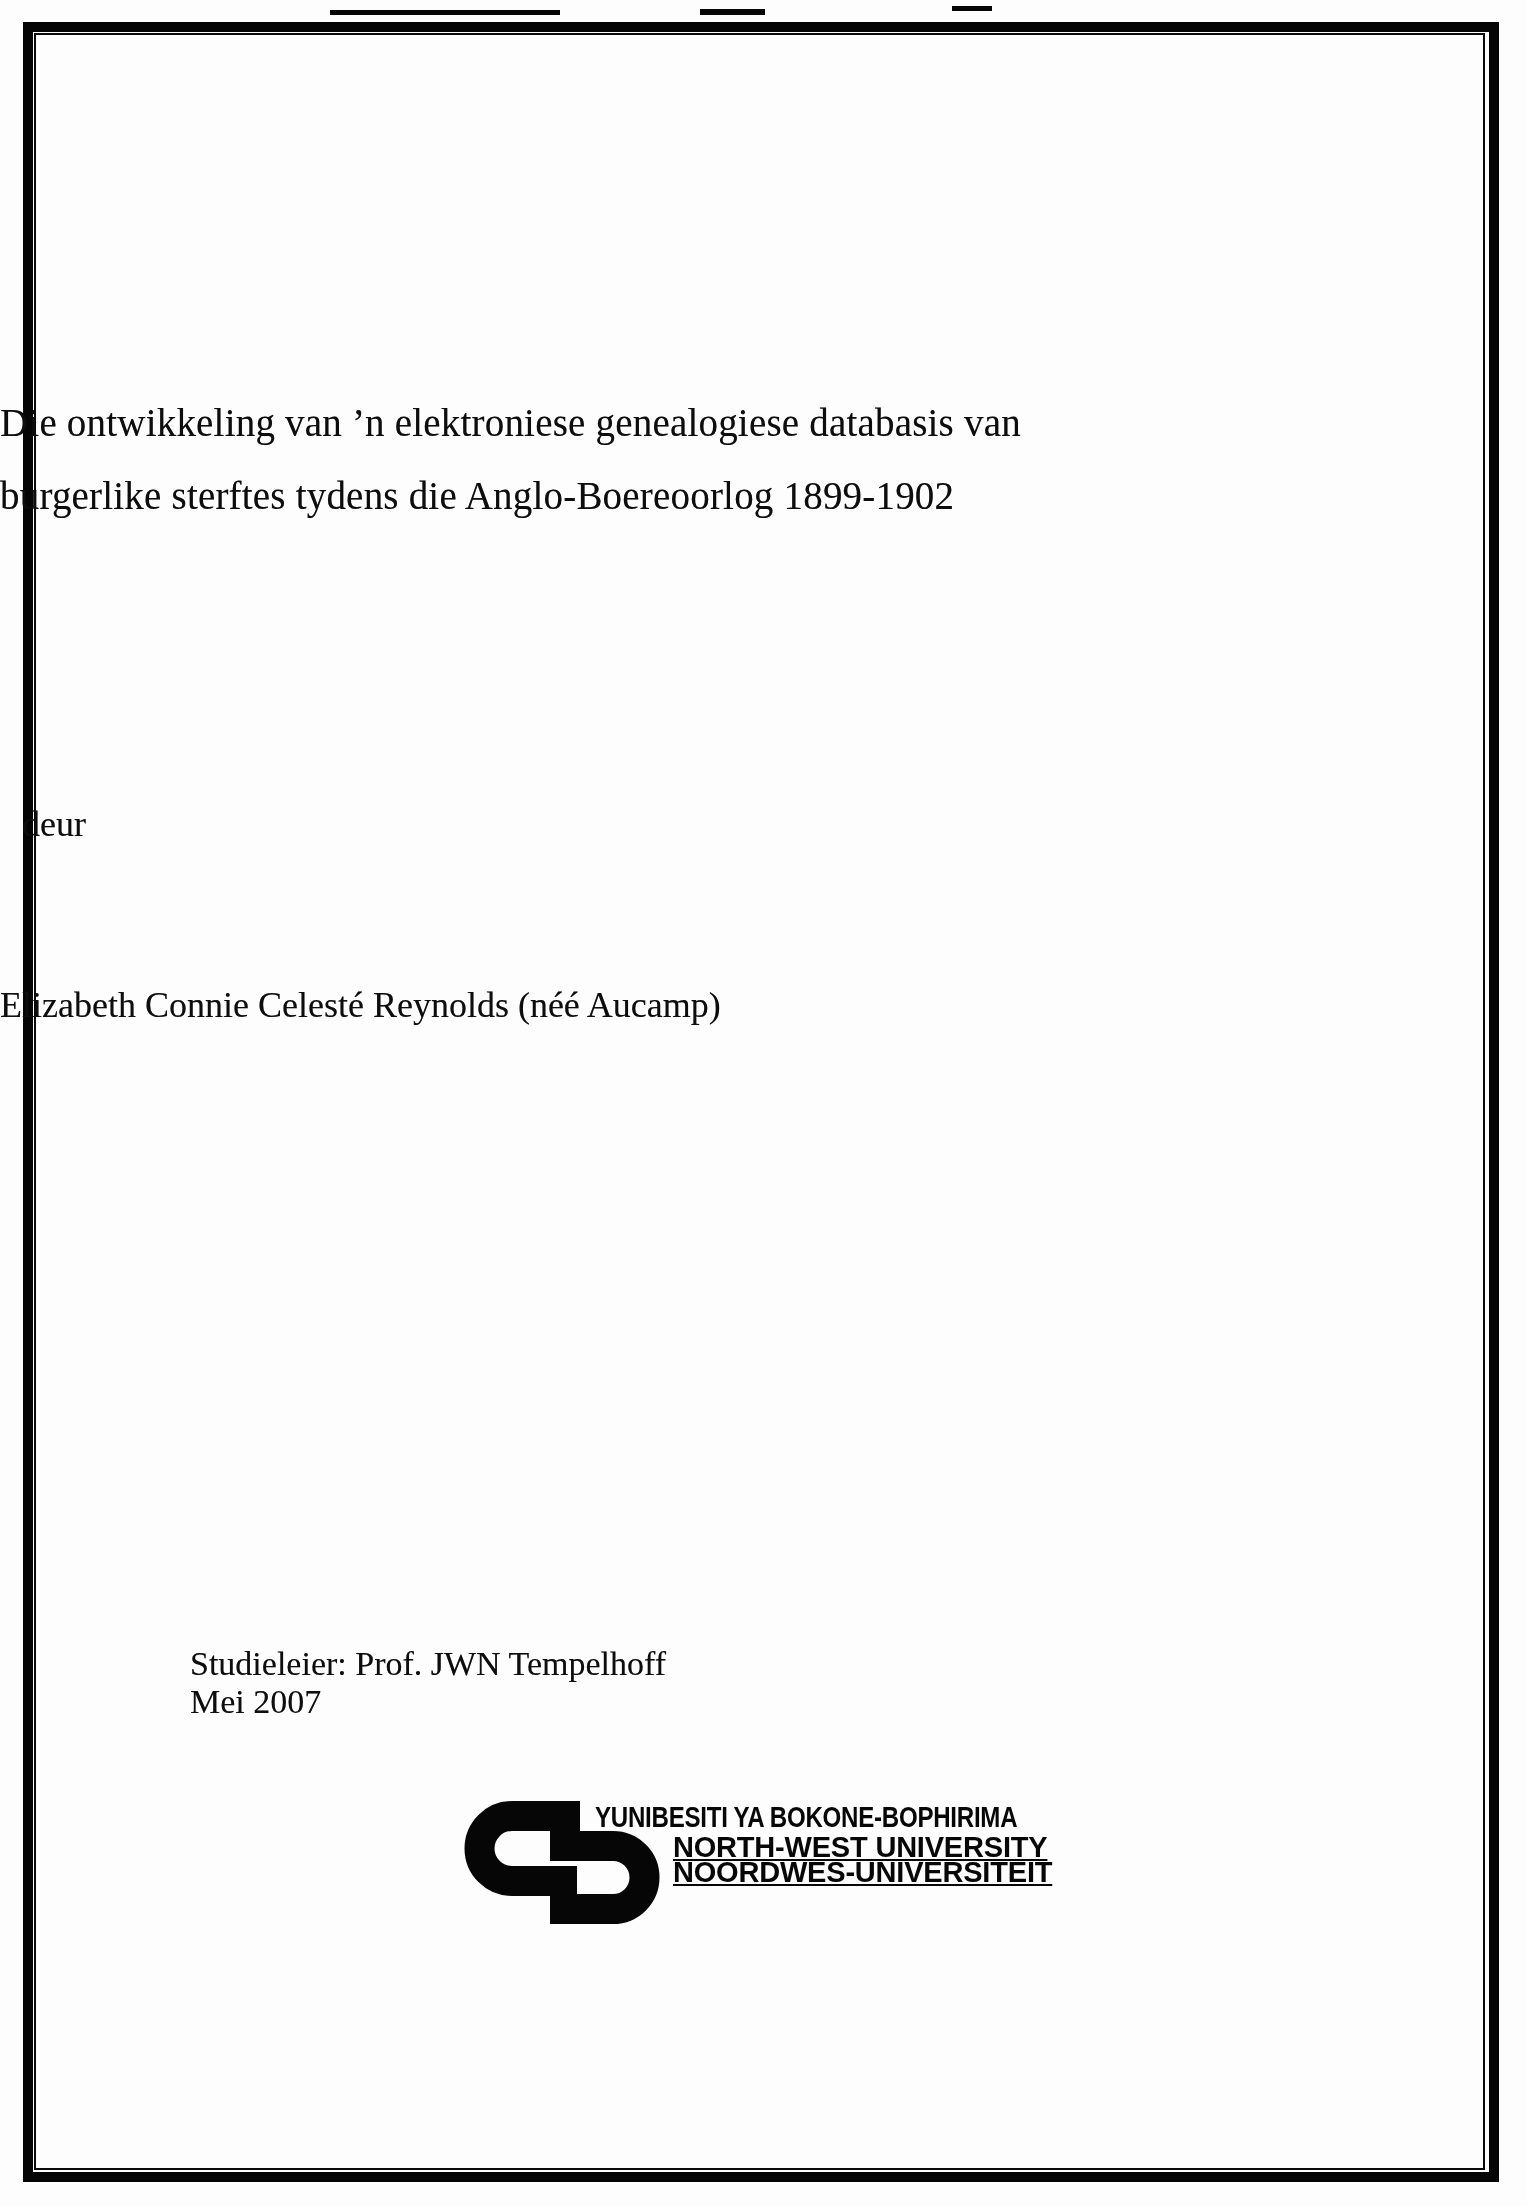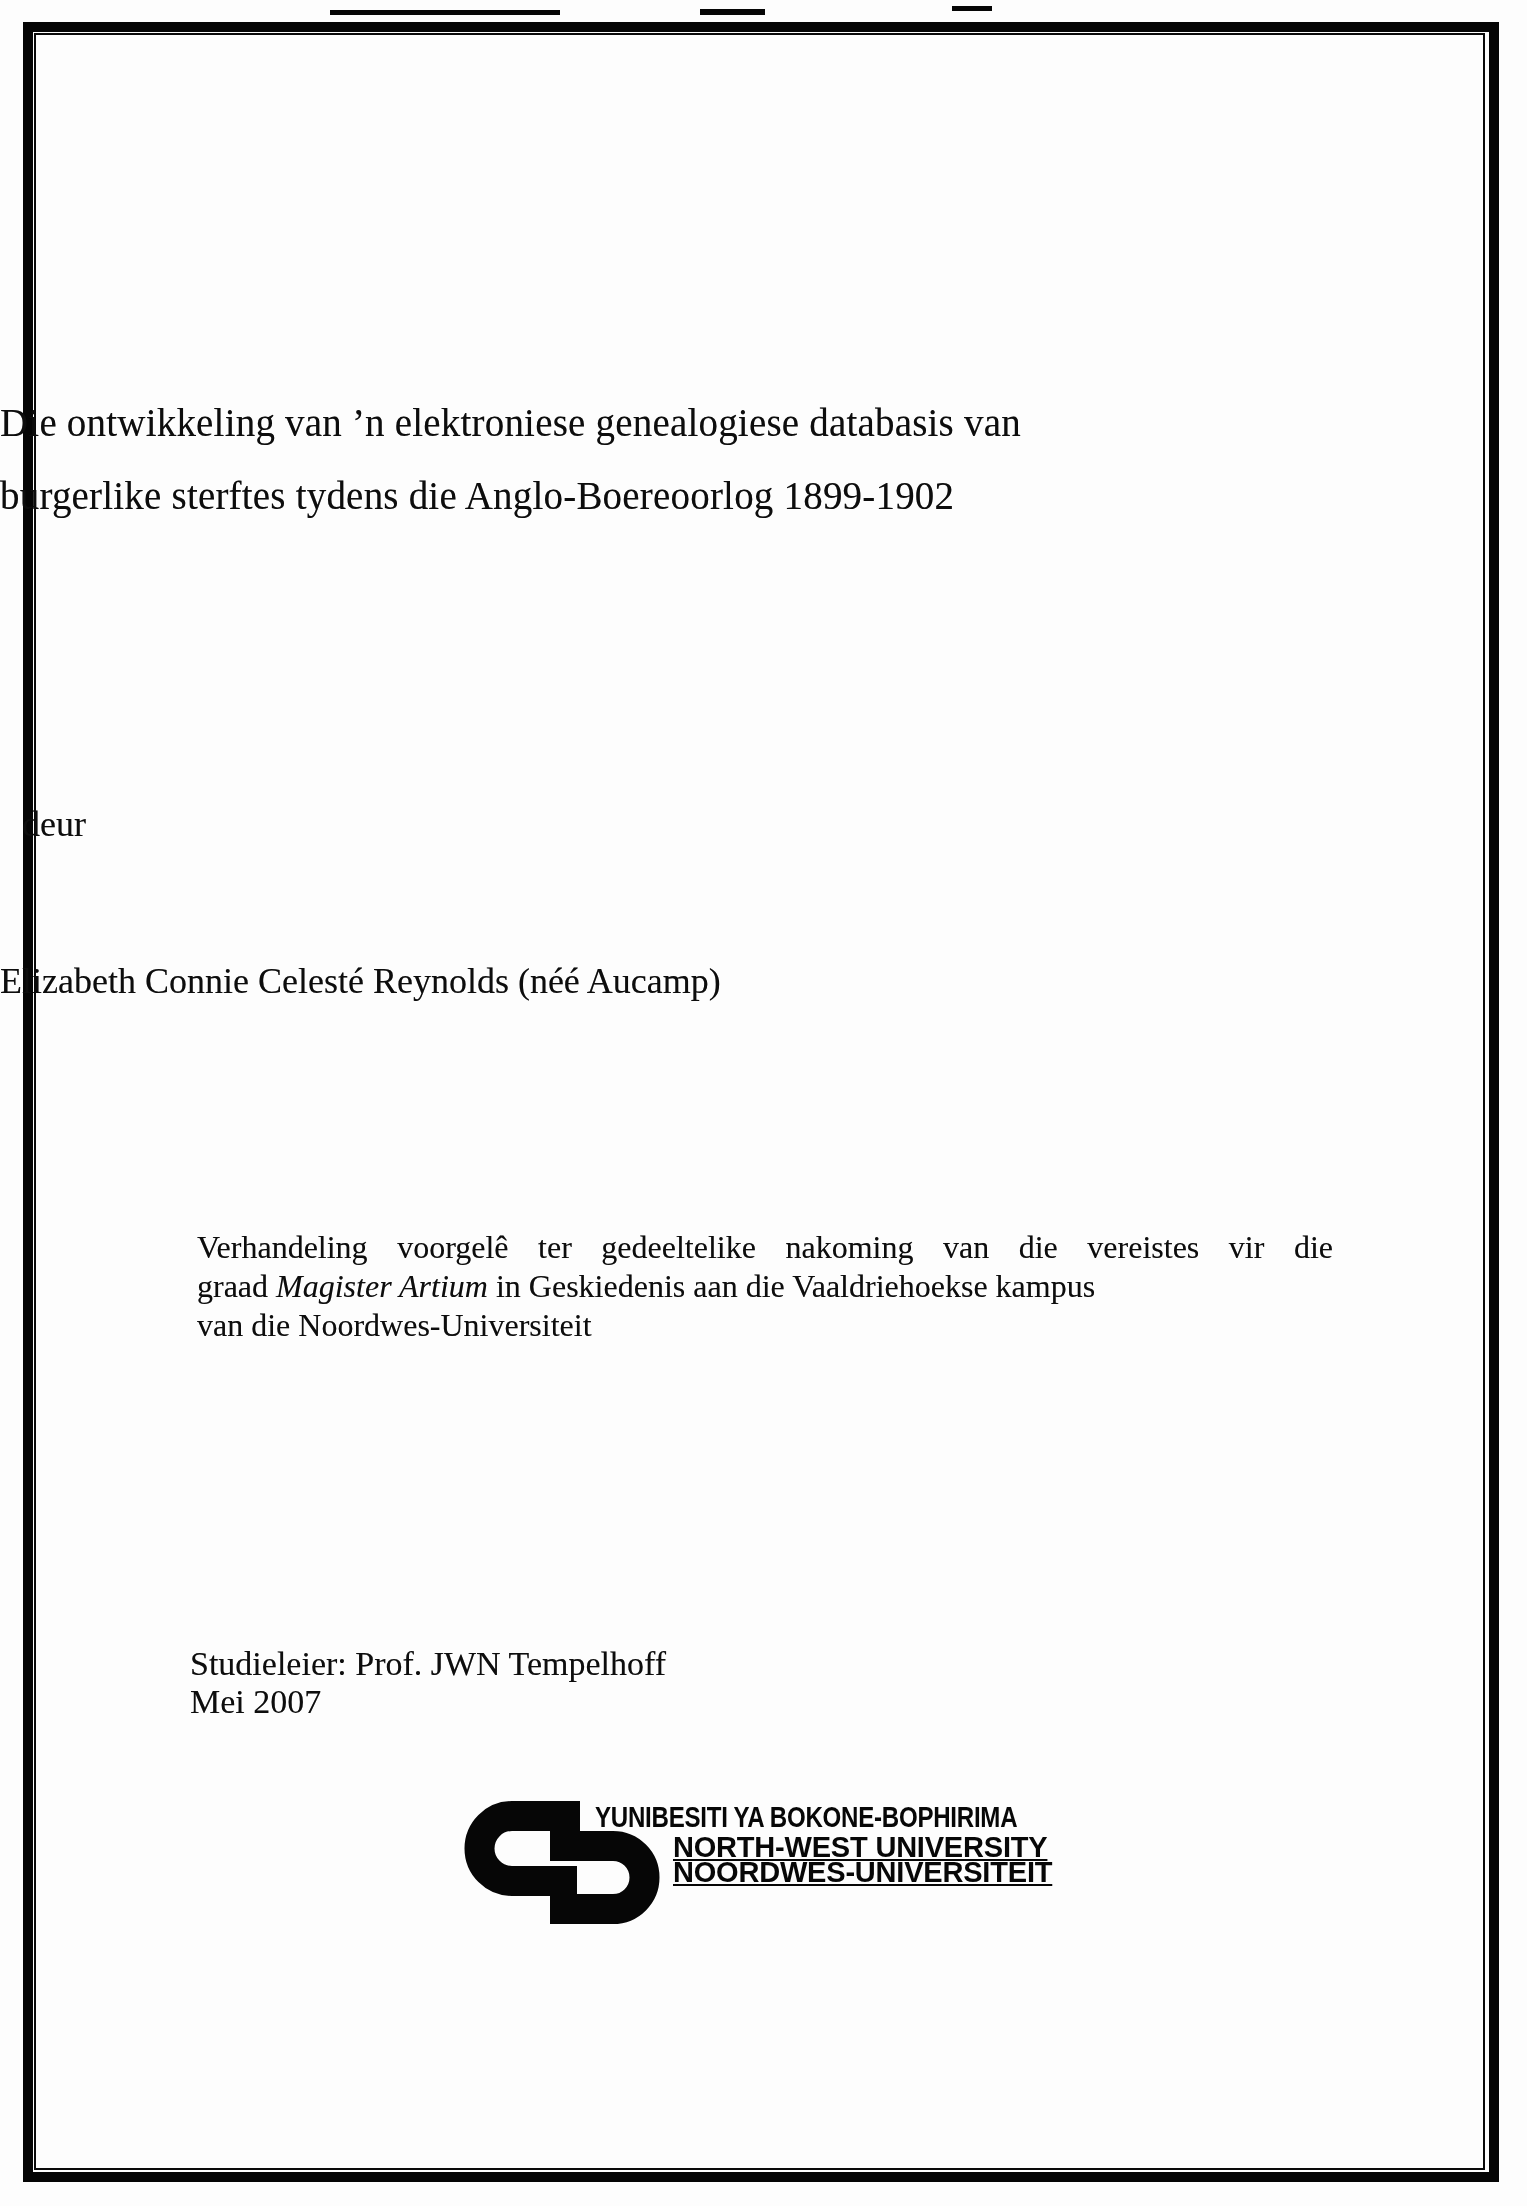--- a/index.html
+++ b/index.html
@@ -16,21 +16,21 @@
   }
   .frame-inner{
     position:absolute;left:34px;top:33px;width:1451px;height:2137px;
     border:2px solid #0a0a0a;box-sizing:border-box;
   }
   .speck{position:absolute;background:#060606;}
   .txt{position:absolute;text-shadow:0 0 .6px rgba(0,0,0,.35);}
   .center{left:0;width:1527px;text-align:left;}
   .title{font-size:39px;letter-spacing:.2px;}
   .byline{font-size:36px;padding-left:22px;}
-  .author{font-size:36px;}
+  .author{font-size:36px;margin-top:24px;}
   .statement{left:197px;top:1228px;width:1136px;font-size:32px;line-height:39px;}
   .statement .justified{text-align:justify;text-align-last:justify;}
   .it{font-style:italic;}
   .supervisor-block{left:190px;top:1645px;font-size:34px;line-height:38px;}
   .logo-mark{position:absolute;left:463px;top:1800px;}
   .logo-line{
     position:absolute;
     font-family:"Liberation Sans","DejaVu Sans",sans-serif;
     font-weight:bold;font-size:29px;line-height:28px;white-space:nowrap;
     color:#070707;
@@ -53,25 +53,20 @@
   <div class="frame-outer"></div>
   <div class="frame-inner"></div>
 
   <div class="txt center title" style="top:400px;">Die ontwikkeling van ’n elektroniese genealogiese databasis van</div>
   <div class="txt center title" style="top:473px;">burgerlike sterftes tydens die Anglo-Boereoorlog 1899-1902</div>
 
   <div class="txt center byline" style="top:803px;">deur</div>
 
   <div class="txt center author" style="top:960px;">Elizabeth Connie Celesté Reynolds (néé Aucamp)</div>
 
-  <div class="txt statement">
-    <div class="justified">Verhandeling voorgelê ter gedeeltelike nakoming van die vereistes vir die</div>
-    <div><span>graad </span><span class="it">Magister Artium</span><span> in Geskiedenis aan die Vaaldriehoekse kampus</span></div>
-    <div>van die Noordwes-Universiteit</div>
-  </div>
 
   <div class="txt supervisor-block">
     <div>Studieleier: Prof. JWN Tempelhoff</div>
     <div>Mei 2007</div>
   </div>
 
   <svg class="logo-mark" width="220" height="130" viewBox="0 0 220 130">
     <path d="M 117 16 H 49 A 32.5 32.5 0 0 0 49 81 H 114" fill="none" stroke="#060606" stroke-width="30"></path>
     <path d="M 87 46 H 150 A 31.5 31.5 0 0 1 150 109 H 87" fill="none" stroke="#060606" stroke-width="30"></path>
   </svg>

